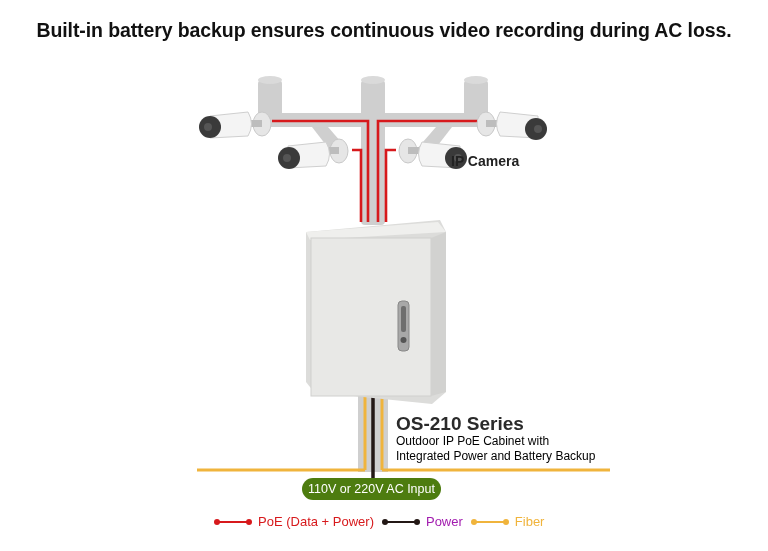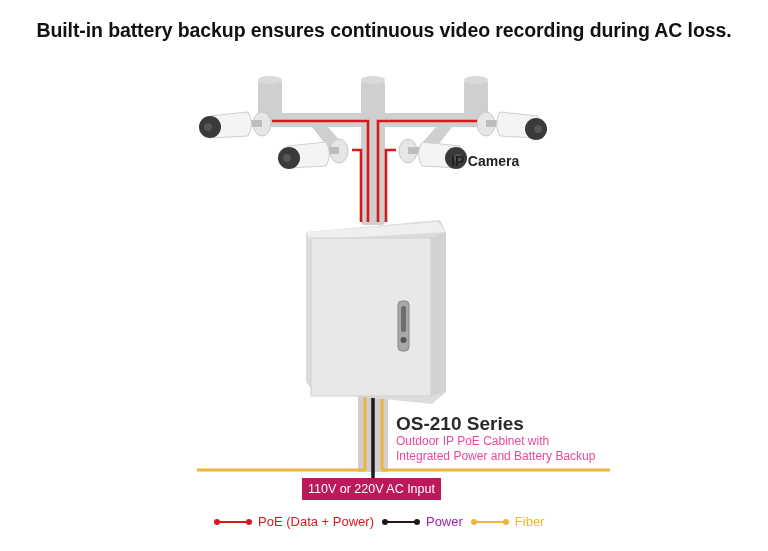--- a/index.html
+++ b/index.html
@@ -1,22 +1,22 @@
 <!DOCTYPE html>
 <html><head>
   <meta charset="utf-8">
   <style>
     html, body { margin: 0; padding: 0; background: #ffffff; }
     body { width: 768px; height: 551px; position: relative; overflow: hidden; font-family: "Liberation Sans", sans-serif; }
     .title { position: absolute; left: 0; top: 19px; width: 768px; text-align: center; font-weight: bold; font-size: 19.5px; color: #111; letter-spacing: -0.1px; }
     svg.diagram { position: absolute; left: 0; top: 0; }
     .ip-label { position: absolute; left: 451px; top: 153px; font-weight: bold; font-size: 14px; color: #222; }
     .series-title { position: absolute; left: 396px; top: 413px; font-weight: bold; font-size: 19px; color: #2a2a2a; }
-    .series-desc { position: absolute; left: 396px; top: 434px; font-size: 12px; color: #ec4899; line-height: 15px; }
-    .ac-label { position: absolute; left: 302px; top: 478px; background: #be185d; color: #fff; font-size: 12.5px; padding: 3px 6px 3px 6px; height: 16px; line-height: 16px; }
+    .series-desc { position: absolute; left: 396px; top: 434px; font-size: 12px; color: #000000; line-height: 15px; }
+    .ac-label { position: absolute; left: 302px; top: 478px; background: #4d7c0f; color: #fff; font-size: 12.5px; padding: 3px 6px 3px 6px; height: 16px; line-height: 16px; border-radius: 11px; }
     .legend { position: absolute; left: 216px; top: 514px; display: flex; align-items: center; font-size: 13px; }
     .legend-item { display: flex; align-items: center; margin-right: 10px; }
     .legend-line { position: relative; width: 34px; height: 2px; margin-right: 8px; }
     .legend-line::before, .legend-line::after { content: ""; position: absolute; top: -2px; width: 6px; height: 6px; border-radius: 50%; background: inherit; }
     .legend-line::before { left: -2px; }
     .legend-line::after { right: -2px; }
   </style>
 </head>
 <body>
 

